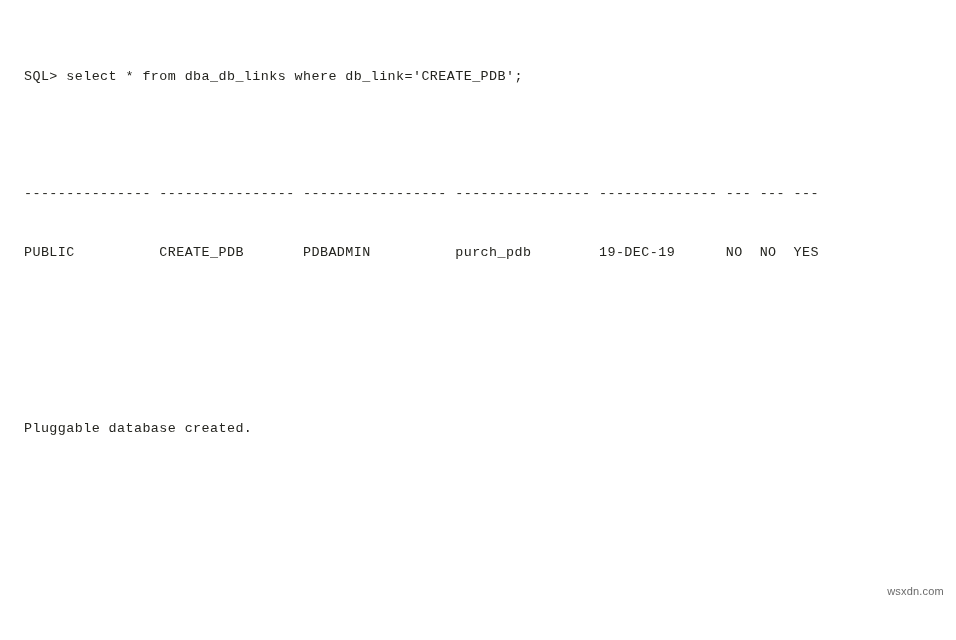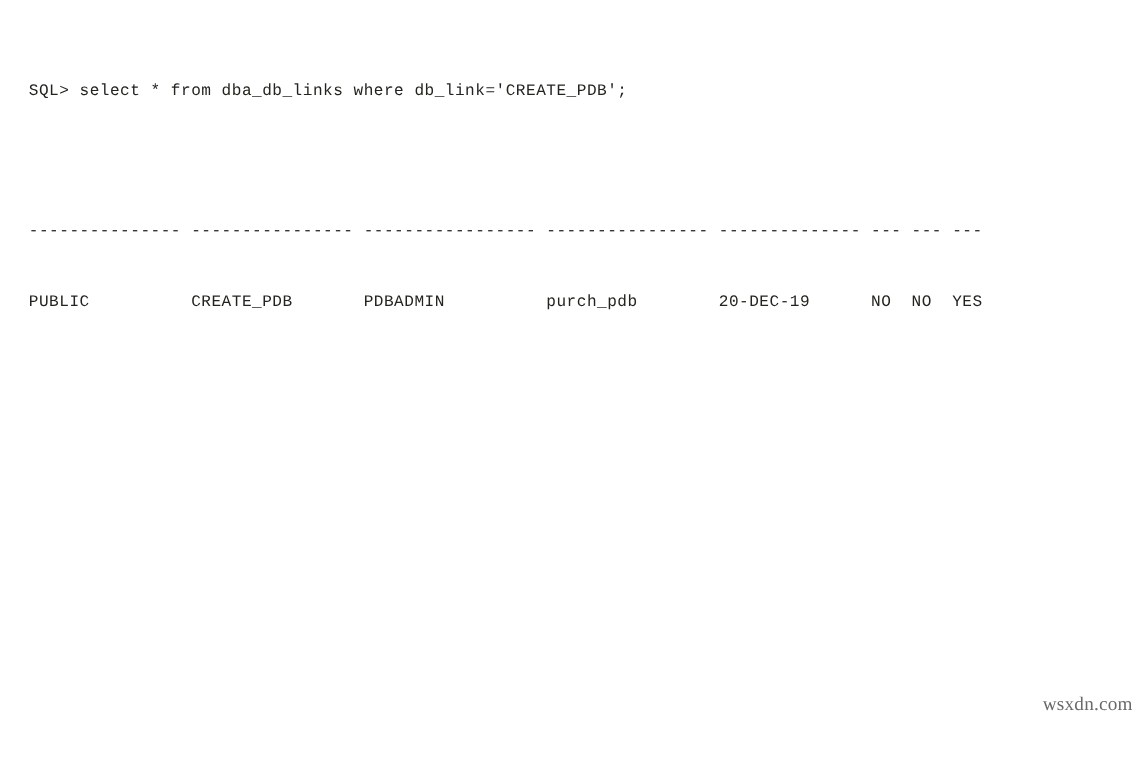--- a/index.html
+++ b/index.html
@@ -40,40 +40,41 @@
     min-height: 19.6px;
     display: block;
   }
   .line.blank {
     min-height: 19.6px;
   }
   .watermark {
     position: absolute;
     right: 12px;
     bottom: 7px;
-    font-family: Liberation Serif, serif;
-    font-size: 16px;
+    font-family: Liberation Sans, sans-serif;
+    font-size: 11px;
     color: #6a6a6a;
     letter-spacing: 0.2px;
     white-space: pre;
   }
 </style>
 </head>
 <body>
 
 <div id="terminal">
 
   <div class="console">
 
     <span class="line">SQL&gt; select * from dba_db_links where db_link='CREATE_PDB';</span>
     <span class="line blank"></span>
     <span class="line">--------------- ---------------- ----------------- ---------------- -------------- --- --- ---</span>
-    <span class="line">PUBLIC          CREATE_PDB       PDBADMIN          purch_pdb        20-DEC-19      NO  NO  YES</span>
+    <span class="line">PUBLIC          CREATE_PDB       PDBADMIN          purch_pdb        19-DEC-19      NO  NO  YES</span>
     <span class="line blank"></span>
     <span class="line blank"></span>
+    <span class="line">Pluggable database created.</span>
     <span class="line blank"></span>
     
     
     
     
     
     
     
     
     

